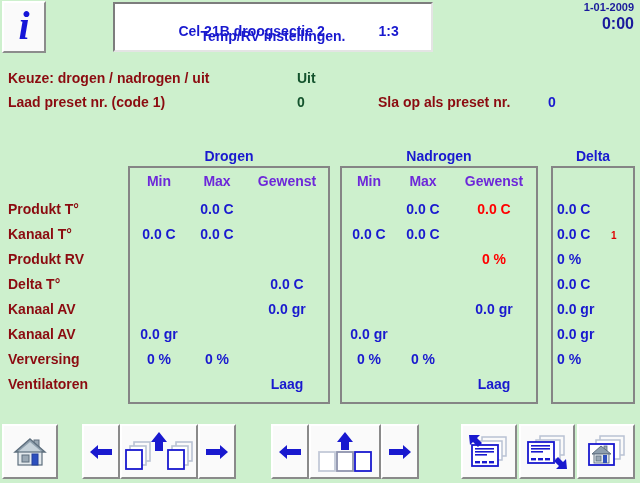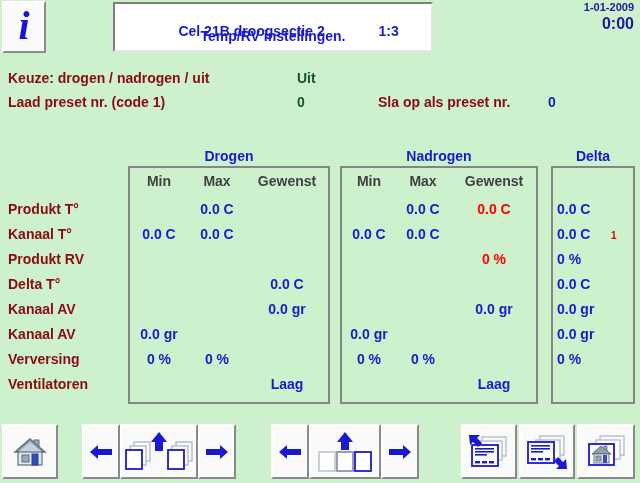--- a/index.html
+++ b/index.html
@@ -179,21 +179,21 @@
     border: 2px solid #858585;
     box-sizing: border-box;
     background: transparent;
   }
   #panel-drogen { left: 128px; width: 202px; height: 238px; }
   #panel-nadrogen { left: 340px; width: 198px; height: 238px; }
   #panel-meting { left: 551px; width: 84px; height: 238px; }
 
   .col-head {
     position: absolute;
-    color: #404040;
+    color: #6d28d9;
     font-size: 14px;
     font-weight: bold;
     top: 173px;
     text-align: center;
   }
 
   .row-label {
     position: absolute;
     left: 8px;
     color: #8b0b10;

